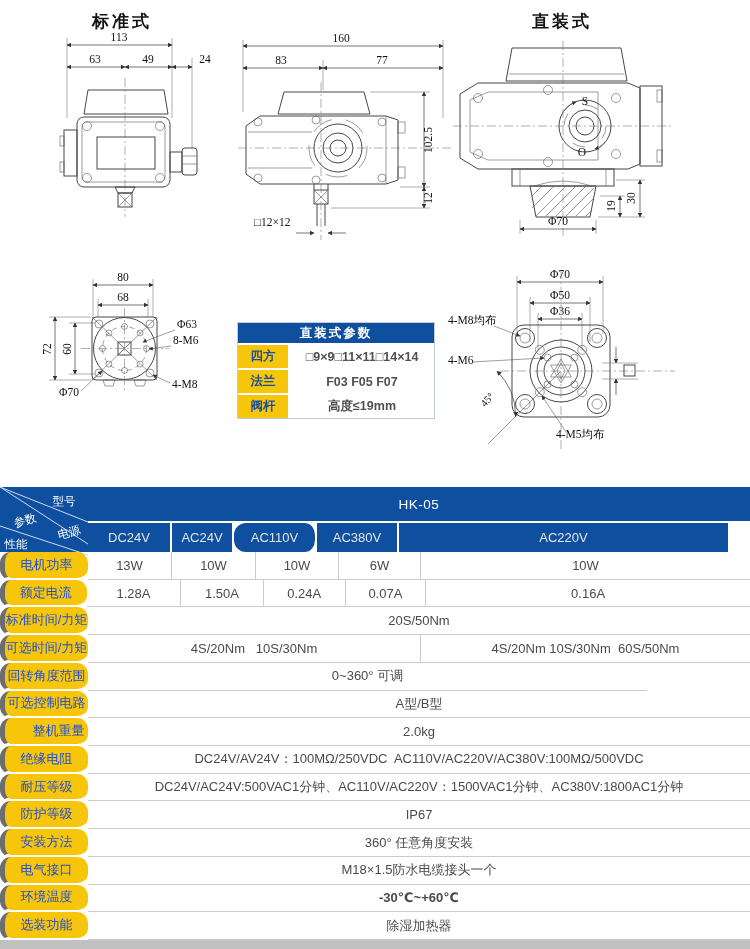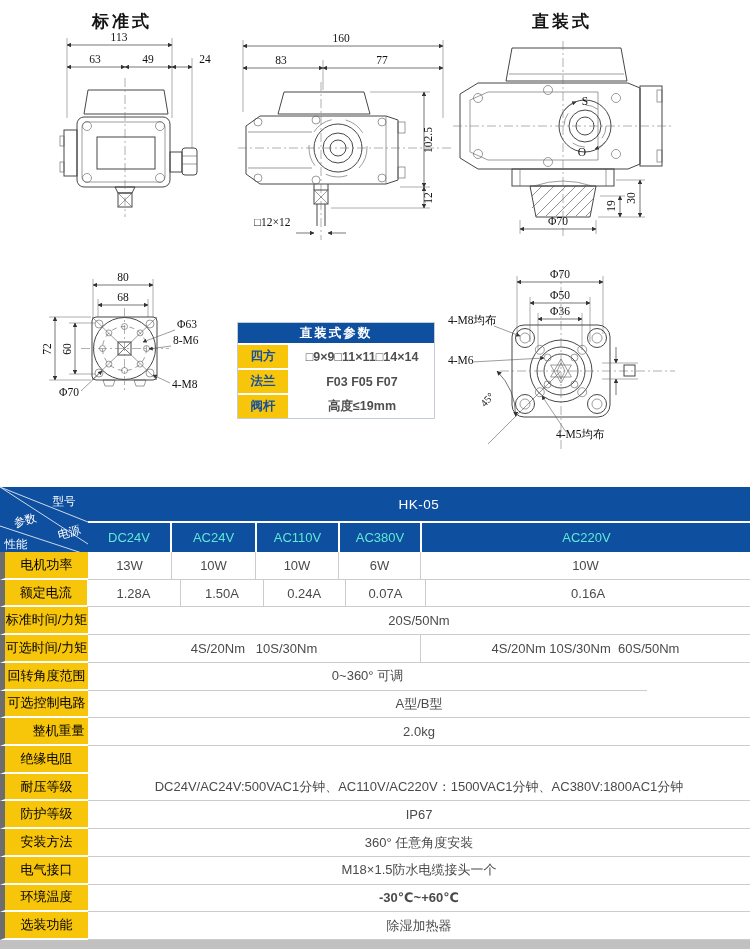--- a/index.html
+++ b/index.html
@@ -15,28 +15,28 @@
   .hat{stroke:#4a4a4a;stroke-width:.6;fill:none;}
   .dimt{font-family:"Liberation Serif","DejaVu Serif",serif;font-size:11.5px;fill:#111;}
   .dimt.small{font-size:10.5px;}
   
   .spec{position:absolute;left:0;top:487px;width:750px;height:453px;}
   .diag{position:absolute;left:0;top:0;width:88px;height:65px;background:#0f4f9f;}
   .hk-row{position:absolute;left:88px;top:0;width:662px;height:36px;background:#0f4f9f;
           border-bottom:2px solid #fff;box-sizing:border-box;color:#fff;font-size:13.5px;
           display:flex;align-items:center;justify-content:center;letter-spacing:.5px;}
   .volt-row{position:absolute;left:88px;top:36px;height:29px;display:flex;}
-  .volt-cell{background:#0f4f9f;color:#5eead4;font-size:13px;display:flex;align-items:center;
+  .volt-cell{background:#0f4f9f;color:#e5e5e5;font-size:13px;display:flex;align-items:center;
              justify-content:center;box-sizing:border-box;height:29px;}
   .volt-cell.vsep{border-right:2px solid #fff;}
   .spec-body{position:absolute;left:0;top:65px;width:750px;}
   .spec-row{display:flex;}
-  .spec-label{background:#f7c50a;color:#000000;font-size:13px;display:flex;align-items:center;
+  .spec-label{background:#f7c50a;color:#1d4ed8;font-size:13px;display:flex;align-items:center;
               justify-content:center;border-left:5px solid #6d6d6d;border-bottom:2px solid #fff;
-              box-sizing:border-box;}
+              box-sizing:border-box;border-radius:11px;}
   .spec-cell{background:#fff;color:#4a4a4a;font-size:13px;display:flex;align-items:center;
              justify-content:center;border-bottom:1px solid #ccc;box-sizing:border-box;white-space:pre;}
   .spec-cell.sep{border-right:1px solid #ccc;}
   .diag text{font-size:11.5px;fill:#fff;}
   
   .ptable{position:absolute;left:237px;top:322px;width:198px;border:1px solid #c3cbd6;
           box-sizing:border-box;background:#15803d;}
   .pt-h{height:20px;background:#0f4f9f;color:#fff;font-size:12.5px;font-weight:bold;
         display:flex;align-items:center;justify-content:center;letter-spacing:2px;}
   .pt-row{display:flex;height:23px;border-top:2px solid #fff;background:#fff;}
@@ -346,22 +346,22 @@
         <line x1="0" y1="39" x2="88" y2="68" stroke="#cfd9ea" stroke-width="1"></line>
         <text x="64" y="18" text-anchor="middle">型号</text>
         <text x="26" y="37" text-anchor="middle" transform="rotate(-15 26 37)">参数</text>
         <text x="70" y="49" text-anchor="middle" transform="rotate(-15 70 49)">电源</text>
         <text x="16" y="61" text-anchor="middle">性能</text>
       </svg>
     </div>
     <div class="hk-row">HK-05</div>
     <div class="volt-row" id="volt-row">
         <div class="volt-cell vsep" style="width: 84px;">DC24V</div>
-        <div class="volt-cell vsep" style="width: 85px;">AC24V</div>
-        <div class="volt-cell vsep" style="width: 83px;">AC110V</div>
+        <div class="volt-cell vsep" style="width: 62px;">AC24V</div>
+        <div class="volt-cell vsep" style="width: 83px; border-radius: 12px;">AC110V</div>
         <div class="volt-cell vsep" style="width: 82px;">AC380V</div>
         <div class="volt-cell" style="width: 329px;">AC220V</div>
       </div>
     <div class="spec-body" id="spec-body">
         <div class="spec-row" style="height: 27.72px;">
           <div class="spec-label" style="width: 88px; height: 27.72px;">电机功率</div>
           <div class="spec-cell sep" style="width: 84px; height: 27.72px;">13W</div>
           <div class="spec-cell sep" style="width: 84px; height: 27.72px;">10W</div>
           <div class="spec-cell sep" style="width: 83px; height: 27.72px;">10W</div>
           <div class="spec-cell sep" style="width: 82px; height: 27.72px;">6W</div>
@@ -391,20 +391,21 @@
         <div class="spec-row" style="height: 27.72px;">
           <div class="spec-label" style="width: 88px; height: 27.72px;">可选控制电路</div>
           <div class="spec-cell" style="width: 662px; height: 27.72px;">A型/B型</div>
         </div>
         <div class="spec-row" style="height: 27.72px;">
           <div class="spec-label" style="width: 88px; height: 27.72px; padding-left: 24px;">整机重量</div>
           <div class="spec-cell" style="width: 662px; height: 27.72px;">2.0kg</div>
         </div>
         <div class="spec-row" style="height: 27.72px;">
           <div class="spec-label" style="width: 88px; height: 27.72px;">绝缘电阻</div>
+          <div class="spec-cell" style="width: 662px; height: 27.72px;">DC24V/AV24V：100MΩ/250VDC  AC110V/AC220V/AC380V:100MΩ/500VDC</div>
         </div>
         <div class="spec-row" style="height: 27.72px;">
           <div class="spec-label" style="width: 88px; height: 27.72px;">耐压等级</div>
           <div class="spec-cell" style="width: 662px; height: 27.72px;">DC24V/AC24V:500VAC1分钟、AC110V/AC220V：1500VAC1分钟、AC380V:1800AC1分钟</div>
         </div>
         <div class="spec-row" style="height: 27.72px;">
           <div class="spec-label" style="width: 88px; height: 27.72px;">防护等级</div>
           <div class="spec-cell" style="width: 662px; height: 27.72px;">IP67</div>
         </div>
         <div class="spec-row" style="height: 27.72px;">

